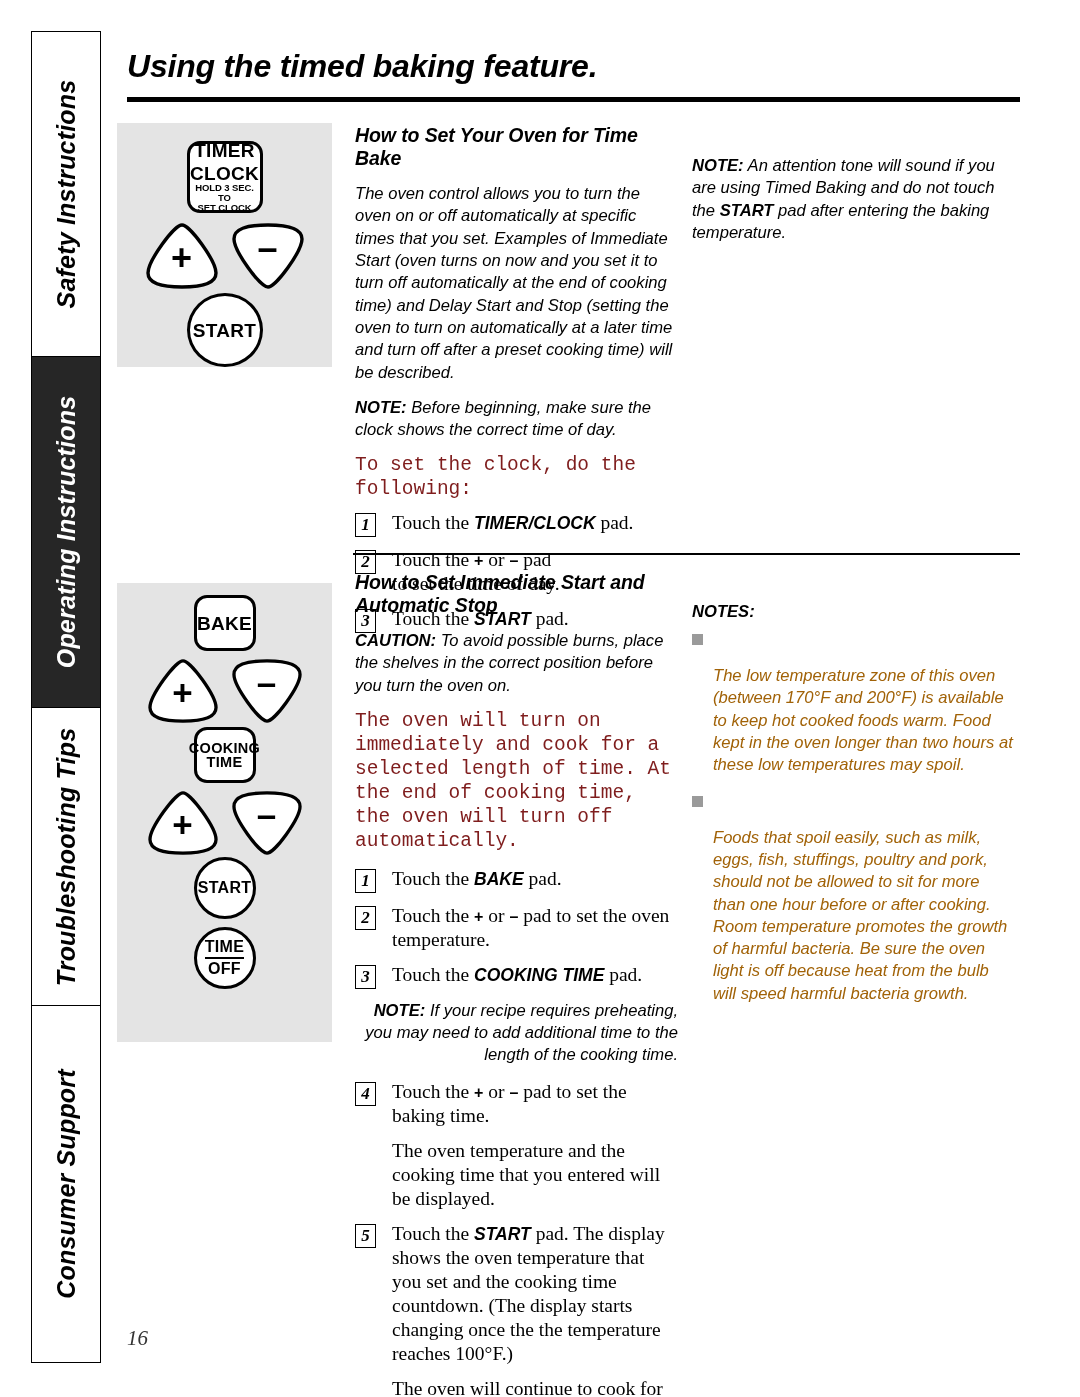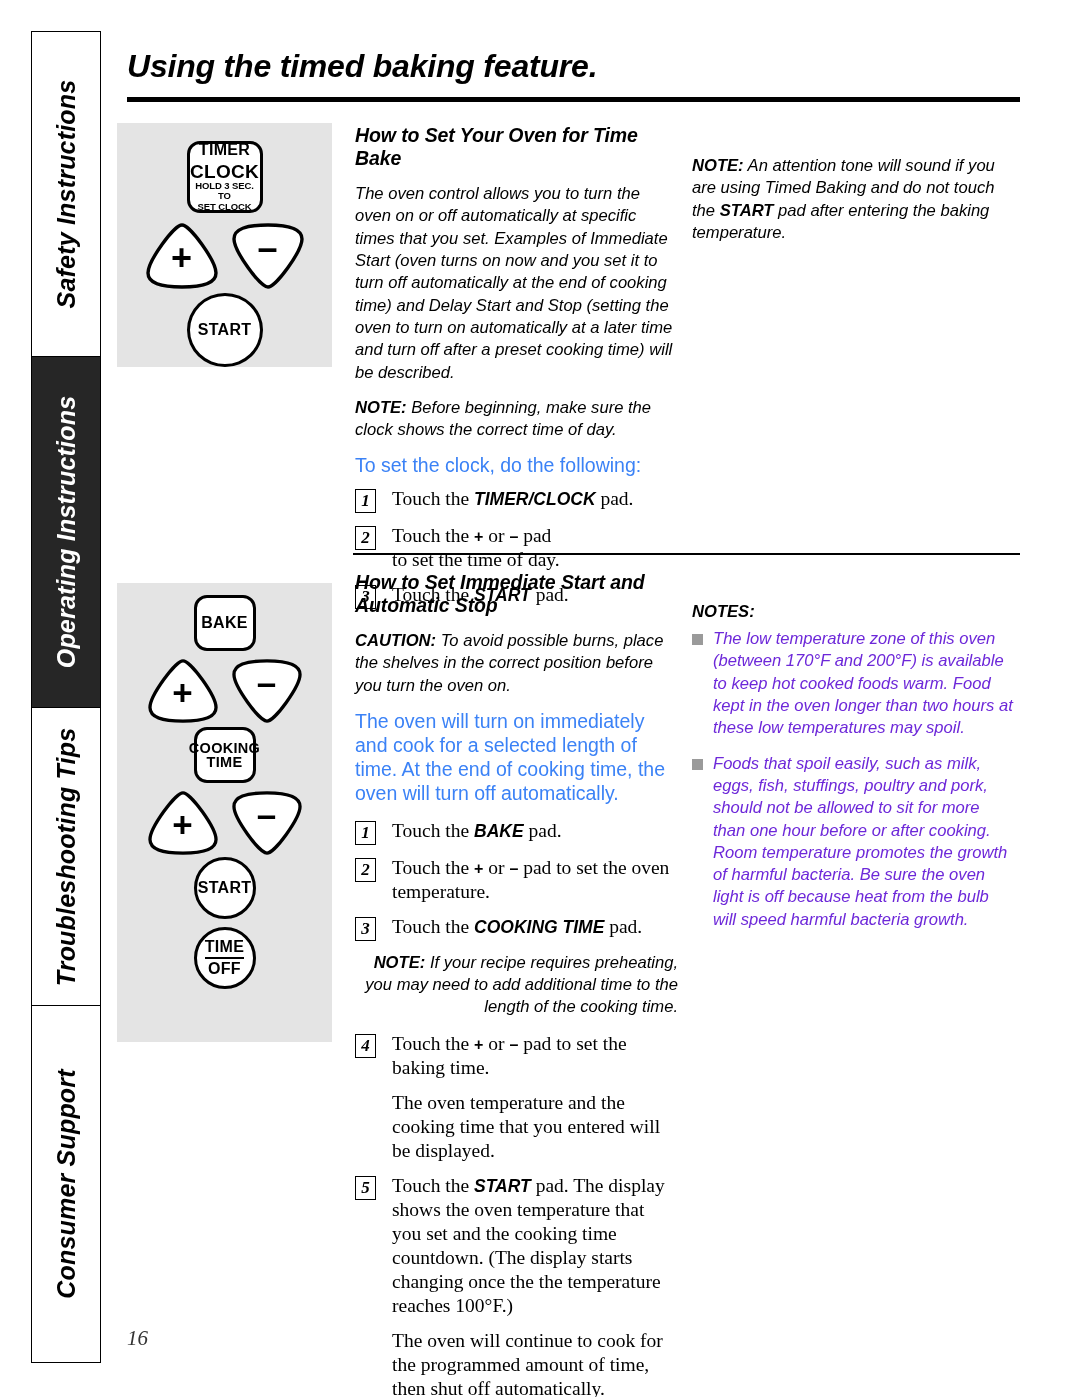--- a/index.html
+++ b/index.html
@@ -105,21 +105,21 @@
     align-items: center;
     justify-content: center;
     font-family: "Liberation Sans", sans-serif;
     font-weight: bold;
     color: #000;
     box-sizing: border-box;
   }
   .key.rounded-sq { border-radius: 13px; }
   .key.circle { border-radius: 50%; }
 
-  .key .l1 { font-size: 16px; line-height: 1.0; letter-spacing: 0.3px; }
+  .key .l1 { font-size: 19px; line-height: 1.0; letter-spacing: 0.3px; }
   .key .l2 { font-size: 19px; line-height: 1.0; letter-spacing: 0.3px; }
   .key .tiny { font-size: 9.5px; line-height: 1.08; letter-spacing: -0.1px; text-align: center; }
   .key .divider-line {
     width: 74%;
     height: 2.6px;
     background: #000;
     margin: 2px 0 2px 0;
   }
 
   
@@ -165,24 +165,24 @@
     line-height: 1.345;
     color: #000;
   }
   p.sans b, span.sans-b {
     font-weight: bold;
     font-style: italic;
   }
 
   p.serif {
     margin: 0 0 13px 0;
-    font-family: Liberation Sans, sans-serif;
+    font-family: Liberation Mono, monospace;
     font-size: 19.5px;
     line-height: 1.23;
-    color: #3b82f6;
+    color: #7f1d1d;
   }
 
   
   .step {
     position: relative;
     display: flex;
     align-items: flex-start;
     margin: 0 0 11px 0;
   }
   .step-num {
@@ -246,21 +246,22 @@
     height: 11px;
     background: #9a9a9a;
     margin-top: 6px;
   }
   .note-text {
     margin-left: 10px;
     font-family: "Liberation Sans", sans-serif;
     font-style: italic;
     font-size: 16.6px;
     line-height: 1.345;
-    color: #6d28d9;
+    color: #a16207;
+    margin-top: 37px;
   }
 
   .page-num {
     position: absolute;
     left: 0;
     top: 1326px;
     font-family: "Liberation Serif", serif;
     font-style: italic;
     font-size: 21px;
     color: #333;

